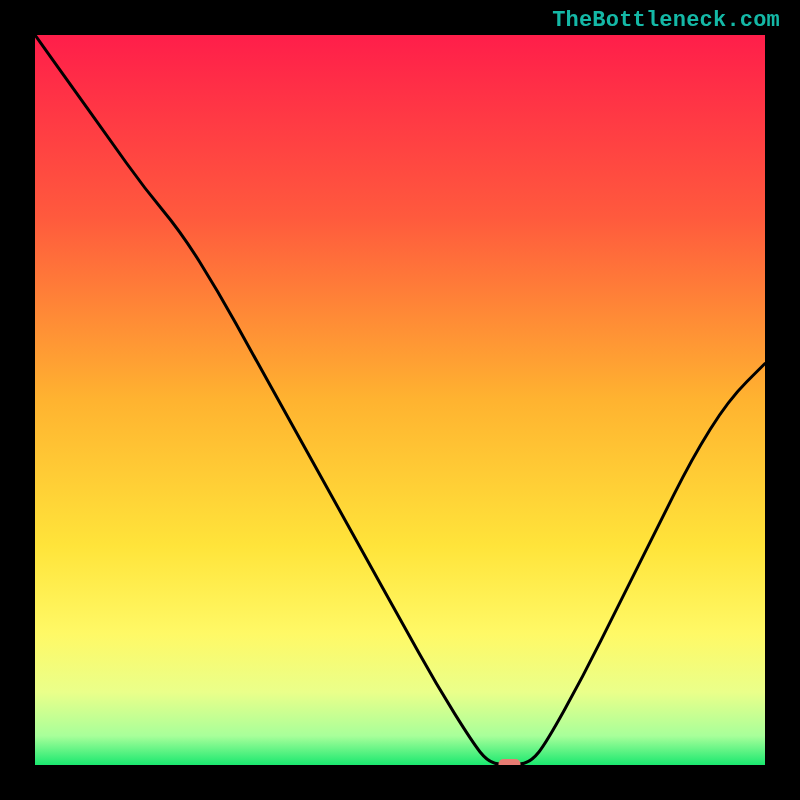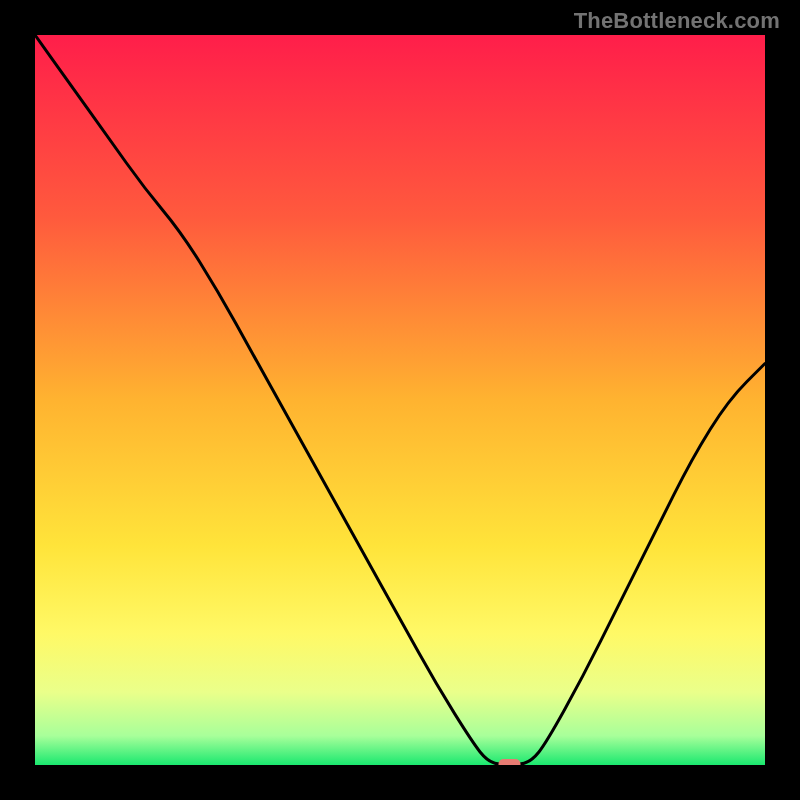--- a/index.html
+++ b/index.html
@@ -22,24 +22,24 @@
     position: absolute;
     left: 35px;
     top: 35px;
     width: 730px;
     height: 730px;
   }
   .watermark {
     position: absolute;
     top: 8px;
     right: 20px;
-    font-family: Liberation Sans, sans-serif;
+    font-family: Liberation Mono, monospace;
     font-size: 22px;
     font-weight: 600;
-    color: #737373;
+    color: #14b8a6;
     letter-spacing: 0.2px;
   }
   svg {
     display: block;
   }
 </style>
 </head>
 <body>
 
 <div class="frame">

